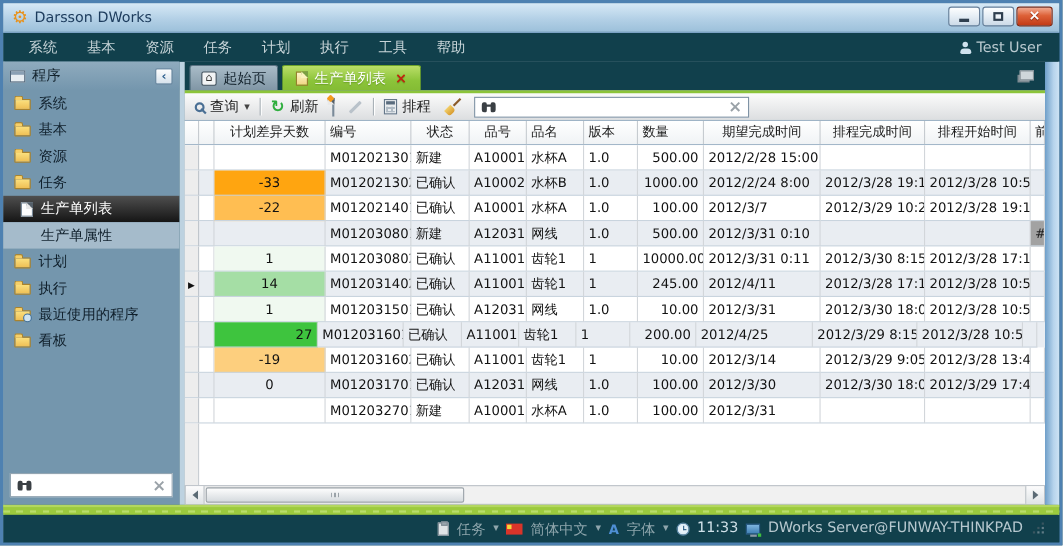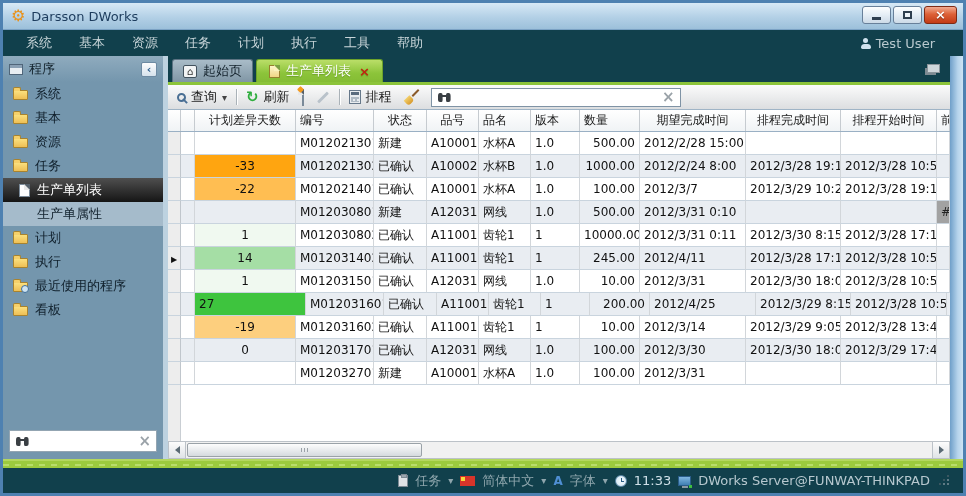--- a/index.html
+++ b/index.html
@@ -22,21 +22,21 @@
           display:flex; align-items:center; justify-content:center; }
   .wbtn.close { width:33px; background:linear-gradient(#f2ab91,#dd6138 45%,#c23a16); border-color:#7e2a15; }
   .g-min { width:9px; height:3px; background:#2f3f4f; margin-top:7px; }
   .g-max { width:9px; height:8px; border:2px solid #2f3f4f; background:#eef4f9; }
   .g-close { color:#fff; font-weight:bold; font-size:13px; line-height:14px; text-shadow:0 1px 1px #7e2a15; }
 
   
   .menubar { height:26px; background:#11404c; display:flex; align-items:center;
              padding-left:12px; position:relative; }
   .menu-item { color:#c7d4d8; padding:4px 11px; margin-right:5px; font-size:13px; cursor:default; }
-  .user-box { position:absolute; right:28px; display:flex; align-items:center; gap:5px; color:#b9c9cf; }
+  .user-box { position:absolute; right:16px; display:flex; align-items:center; gap:5px; color:#b9c9cf; }
   .ic-user { position:relative; width:10px; height:11px; }
   .ic-user::before { content:""; position:absolute; top:0; left:2px; width:5px; height:5px; border-radius:50%; background:#cfe2ee; }
   .ic-user::after  { content:""; position:absolute; bottom:0; left:0; width:10px; height:5px; border-radius:5px 5px 2px 2px; background:#cfe2ee; }
 
   
   .content { display:flex; height:403px; }
 
   
   .sidebar { width:160px; background:#7496ad; position:relative; flex:none; }
   .side-head { height:26px; display:flex; align-items:center; padding:0 6px;
@@ -430,21 +430,21 @@
               <div class="gcell" style="width: 49px; text-align: left;">1.0</div>
               <div class="gcell" style="width: 60px; text-align: right;">10.00</div>
               <div class="gcell" style="width: 106px; text-align: left;">2012/3/31</div>
               <div class="gcell" style="width: 95px; text-align: left;">2012/3/30 18:00</div>
               <div class="gcell" style="width: 96px; text-align: left;">2012/3/28 10:52</div>
               <div class="gcell" style="width: 13px; text-align: left;"></div>
             </div>
             <div class="grow alt">
               <div class="gcell sel" style="width: 13px;"></div>
               <div class="gcell" style="width: 14px;"></div>
-              <div class="gcell" style="width: 111px; text-align: left; background: rgb(62, 196, 62);">27</div>
+              <div class="gcell" style="width: 94px; text-align: right; background: rgb(62, 196, 62);">27</div>
               <div class="gcell" style="width: 78px; text-align: left;">M012031601</div>
               <div class="gcell" style="width: 53px; text-align: left;">已确认</div>
               <div class="gcell" style="width: 52px; text-align: left;">A11001</div>
               <div class="gcell" style="width: 52px; text-align: left;">齿轮1</div>
               <div class="gcell" style="width: 49px; text-align: left;">1</div>
               <div class="gcell" style="width: 60px; text-align: right;">200.00</div>
               <div class="gcell" style="width: 106px; text-align: left;">2012/4/25</div>
               <div class="gcell" style="width: 95px; text-align: left;">2012/3/29 8:15</div>
               <div class="gcell" style="width: 96px; text-align: left;">2012/3/28 10:52</div>
               <div class="gcell" style="width: 13px; text-align: left;"></div>

